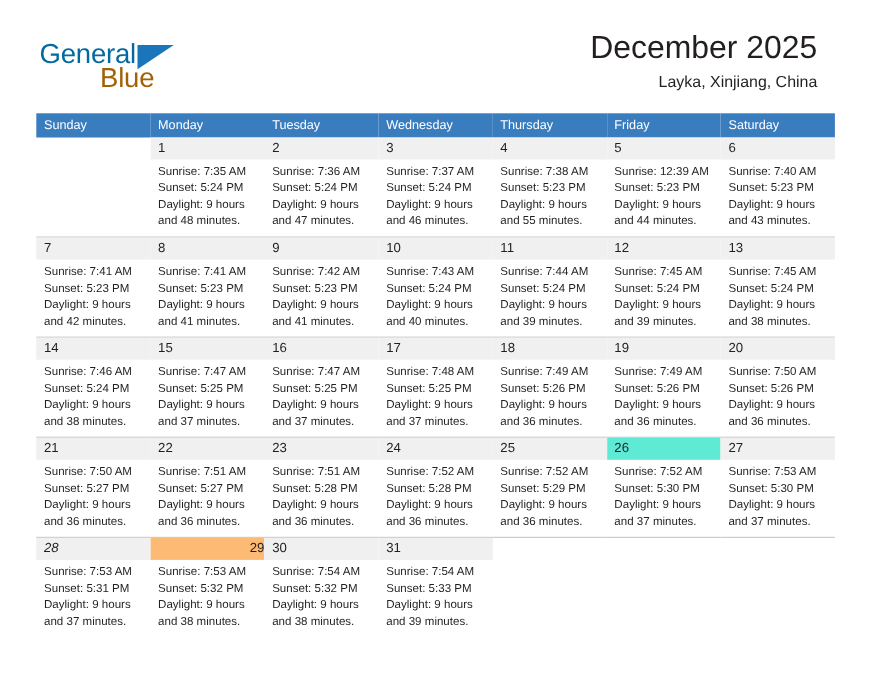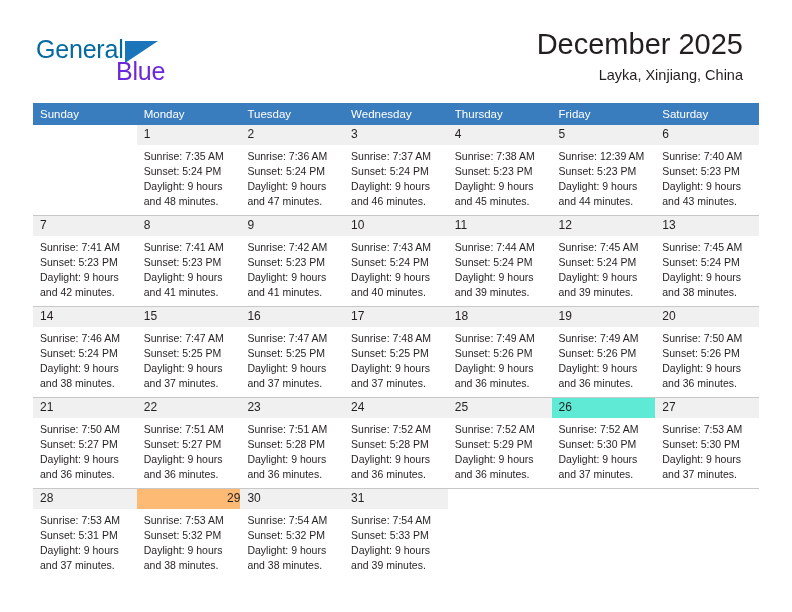--- a/index.html
+++ b/index.html
@@ -153,21 +153,21 @@
 </head>
 <body>
 
 <div class="page">
 
   <div class="header">
 
     <div class="logo">
       <span class="logo-general">General</span>
       <span class="logo-tri" style="border-left-color: rgb(27, 117, 187);"></span>
-      <span class="logo-blue" style="color: #6d28d9; margin-left: 25px;">Blue</span>
+      <span class="logo-blue" style="color: #a16207;">Blue</span>
     </div>
 
     <div class="title-block">
       <div class="cal-title">December 2025</div>
       <div class="cal-subtitle">Layka, Xinjiang, China</div>
     </div>
 
   </div>
 
   <div class="calendar">
@@ -232,21 +232,21 @@
                 </div>
               </div>
             </td>
             <td>
               <div class="cell-inner filled">
                 <div class="daynum" style="background: rgb(240, 240, 240);">4</div>
                 <div class="details">
                   <div>Sunrise: 7:38 AM</div>
                   <div>Sunset: 5:23 PM</div>
                   <div>Daylight: 9 hours</div>
-                  <div>and 45 minutes.</div>
+                  <div>and 55 minutes.</div>
                 </div>
               </div>
             </td>
             <td>
               <div class="cell-inner filled">
                 <div class="daynum" style="background: rgb(240, 240, 240);">5</div>
                 <div class="details">
                   <div>Sunrise: 12:39 AM</div>
                   <div>Sunset: 5:23 PM</div>
                   <div>Daylight: 9 hours</div>
@@ -499,21 +499,21 @@
                   <div>Sunset: 5:30 PM</div>
                   <div>Daylight: 9 hours</div>
                   <div>and 37 minutes.</div>
                 </div>
               </div>
             </td>
           </tr>
           <tr class="week-row">
             <td>
               <div class="cell-inner filled">
-                <div class="daynum" style="background: rgb(240, 240, 240);">28</div>
+                <div class="daynum" style="background: rgb(240, 240, 240); font-style: italic;">28</div>
                 <div class="details">
                   <div>Sunrise: 7:53 AM</div>
                   <div>Sunset: 5:31 PM</div>
                   <div>Daylight: 9 hours</div>
                   <div>and 37 minutes.</div>
                 </div>
               </div>
             </td>
             <td>
               <div class="cell-inner filled">

